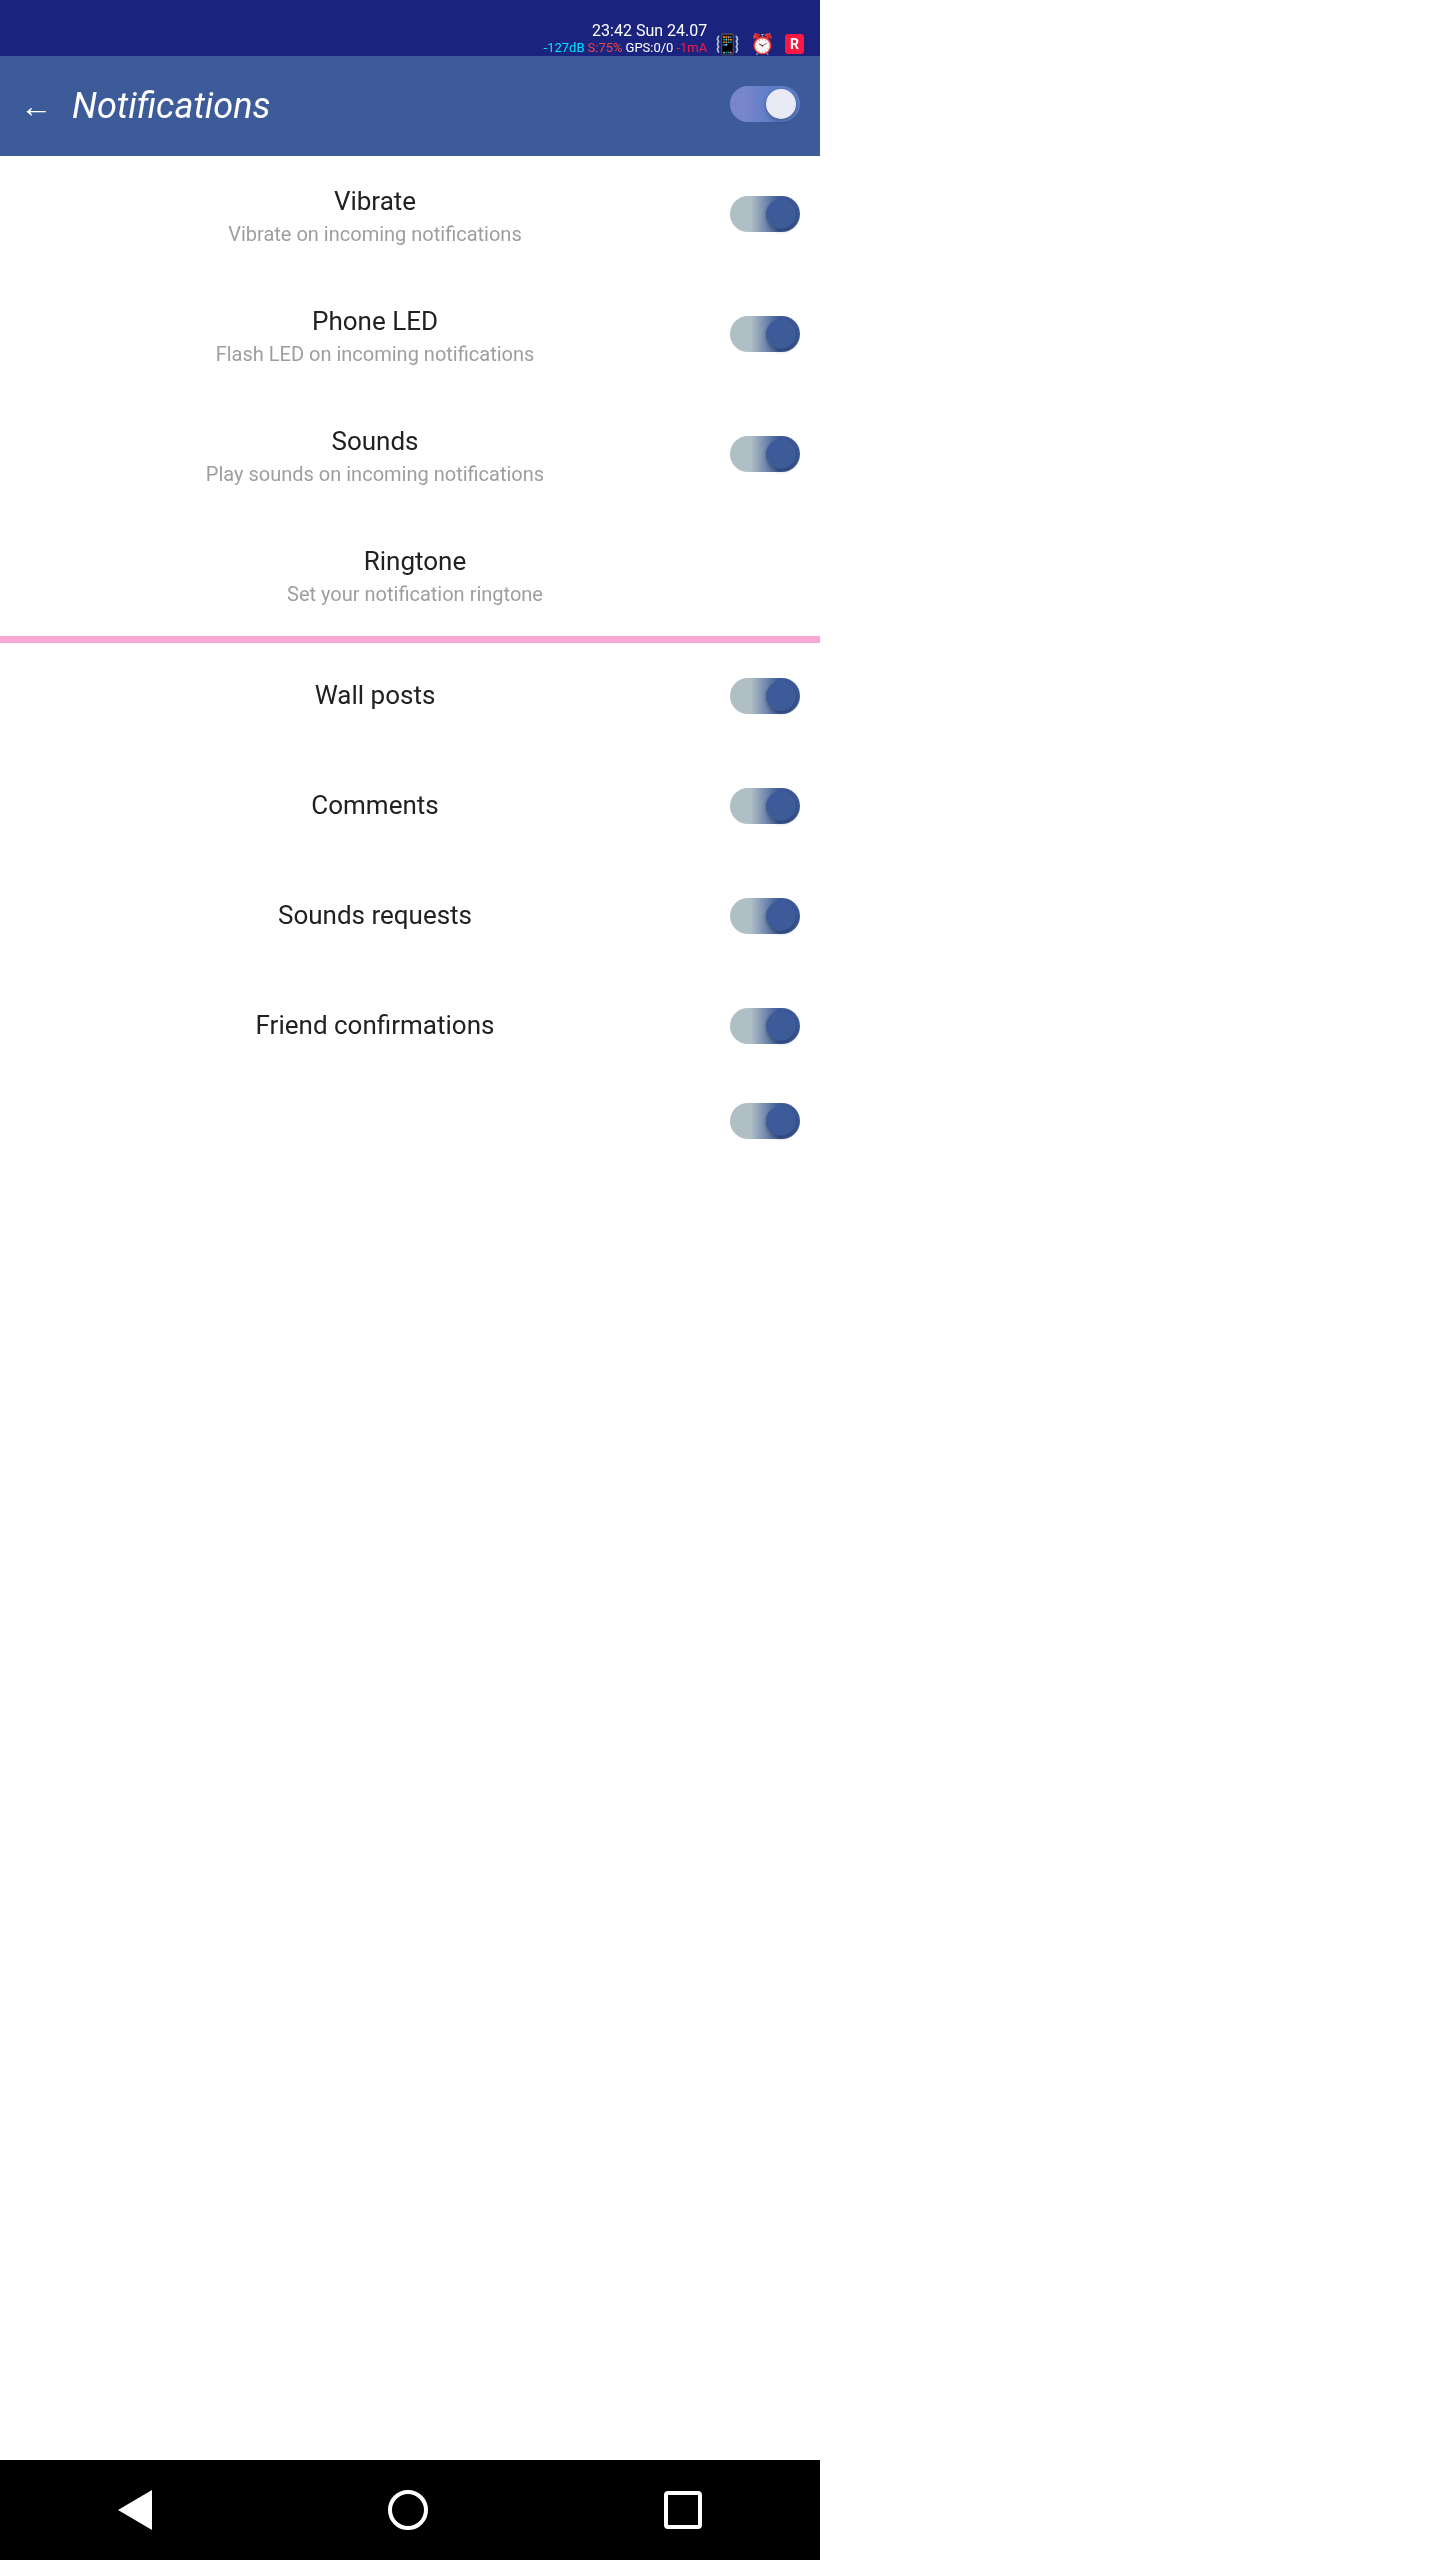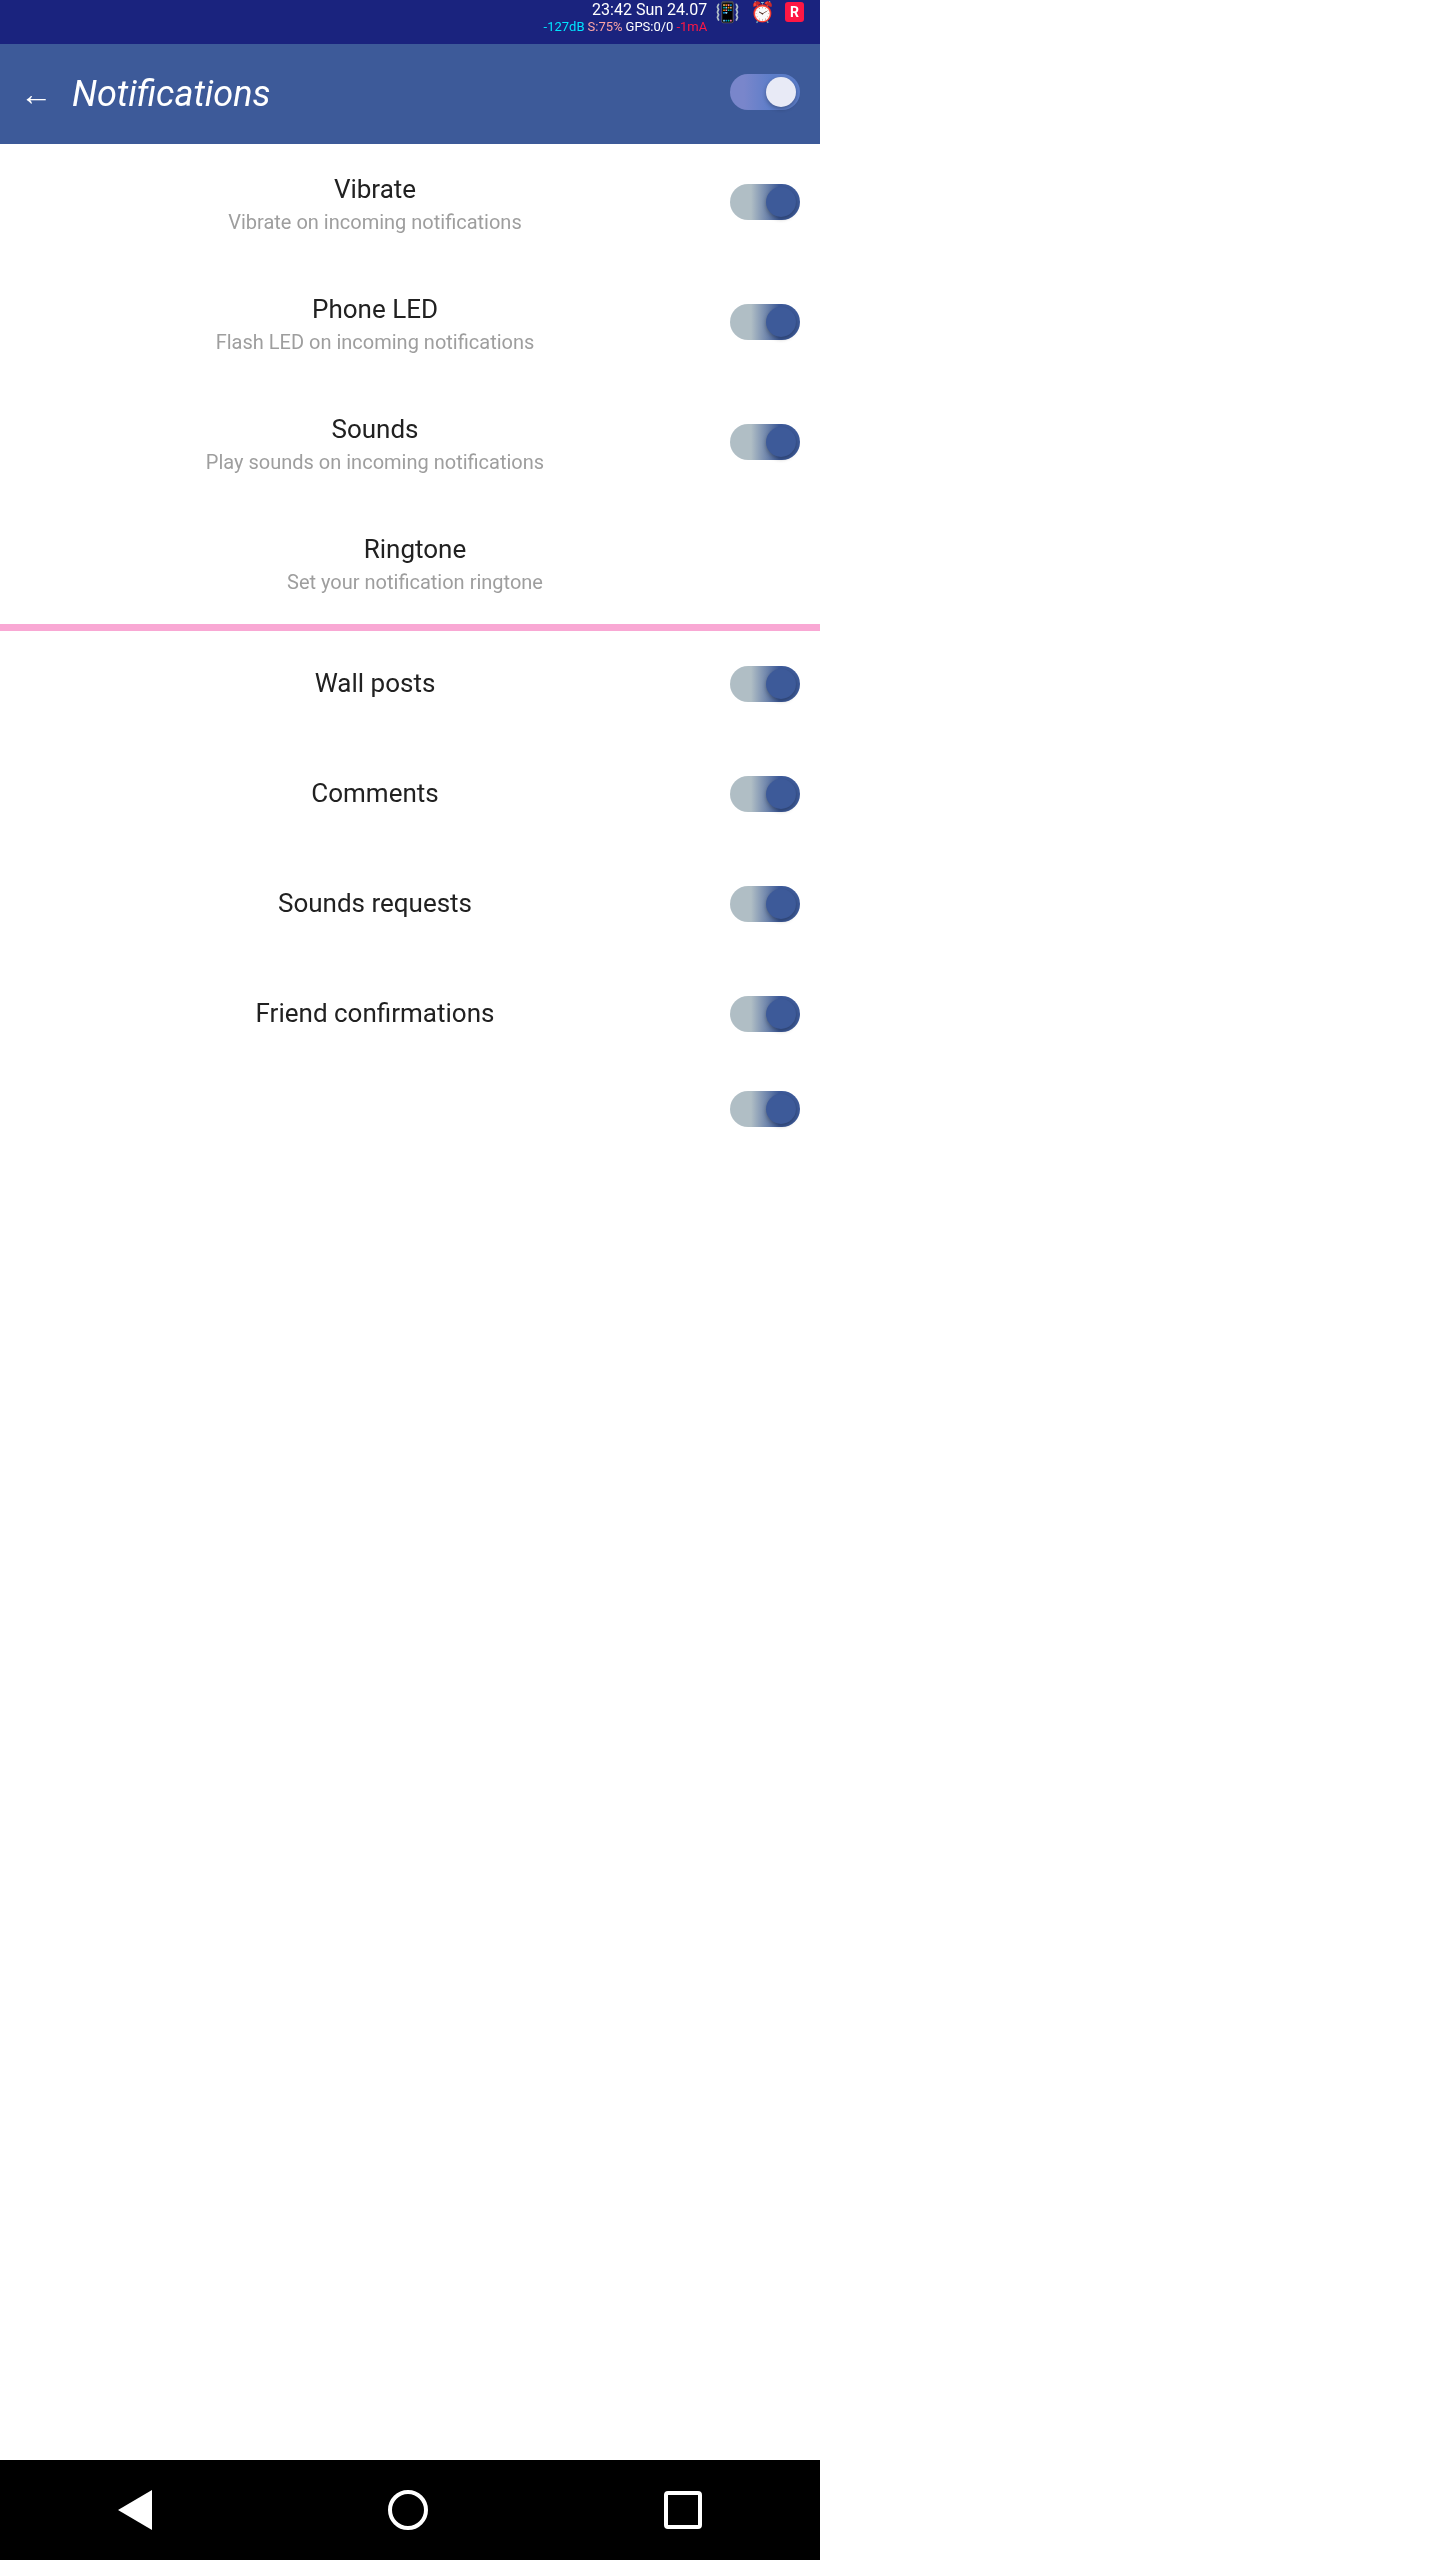--- a/index.html
+++ b/index.html
@@ -13,23 +13,23 @@
       min-height: 1456px;
       font-family: 'Roboto', Arial, sans-serif;
       background: #fff;
       position: relative;
       overflow-x: hidden;
     }
 
     
     .status-bar {
       background: #1a237e;
-      height: 44px;
-      display: flex;
-      align-items: flex-start;
+      height: 56px;
+      display: flex;
+      align-items: flex-end;
       justify-content: flex-end;
       padding: 0 16px;
       gap: 8px;
     }
 
     .status-bar-info {
       color: #fff;
       font-size: 18px;
       display: flex;
       flex-direction: column;
@@ -42,21 +42,21 @@
       color: #fff;
     }
 
     .status-bar-info .signal-line {
       font-size: 13px;
       display: flex;
       gap: 3px;
     }
 
     .status-bar-info .signal-line .cyan { color: #00e5ff; margin-left: 31px; }
-    .status-bar-info .signal-line .green { color: #fca5a5; }
+    .status-bar-info .signal-line .green { color: #ef4444; }
     .status-bar-info .signal-line .red { color: #ff1744; }
 
     .status-icons {
       display: flex;
       align-items: center;
       gap: 10px;
     }
 
     .status-icon {
       color: #fff;

